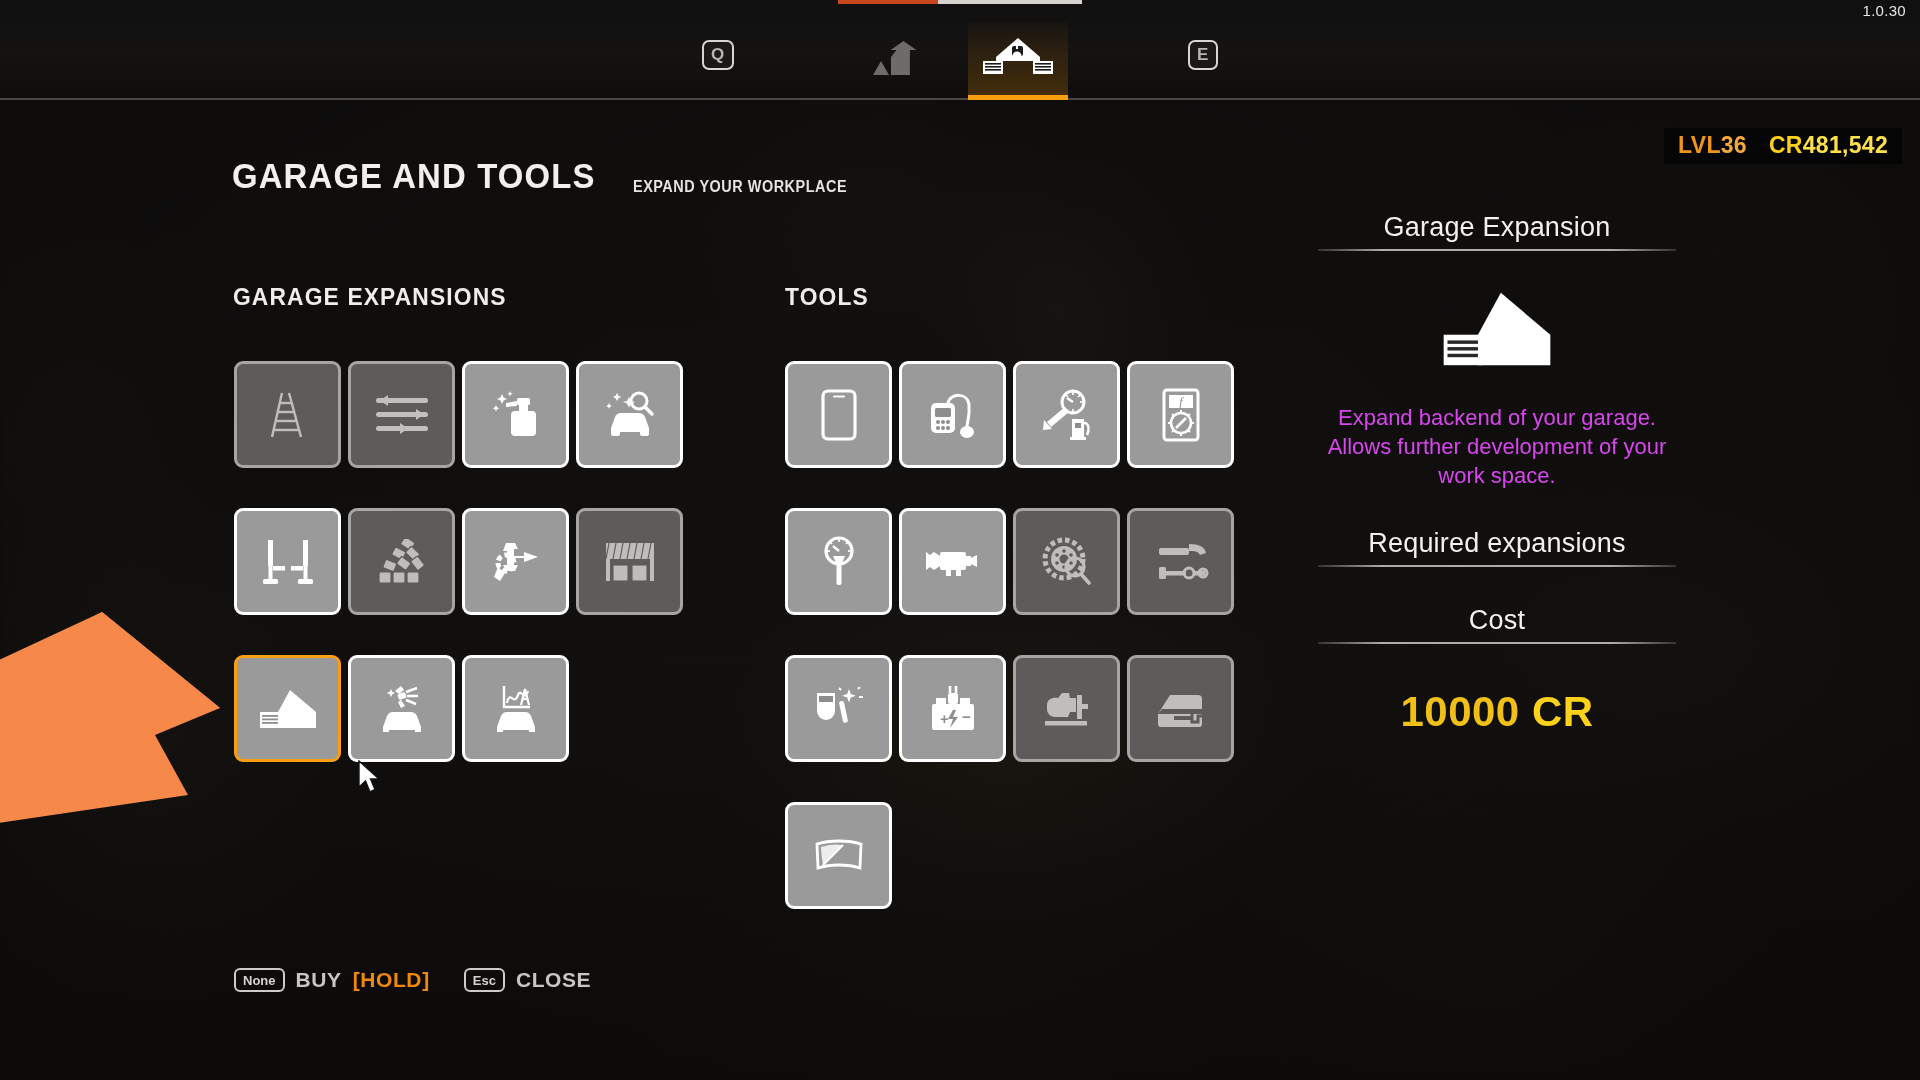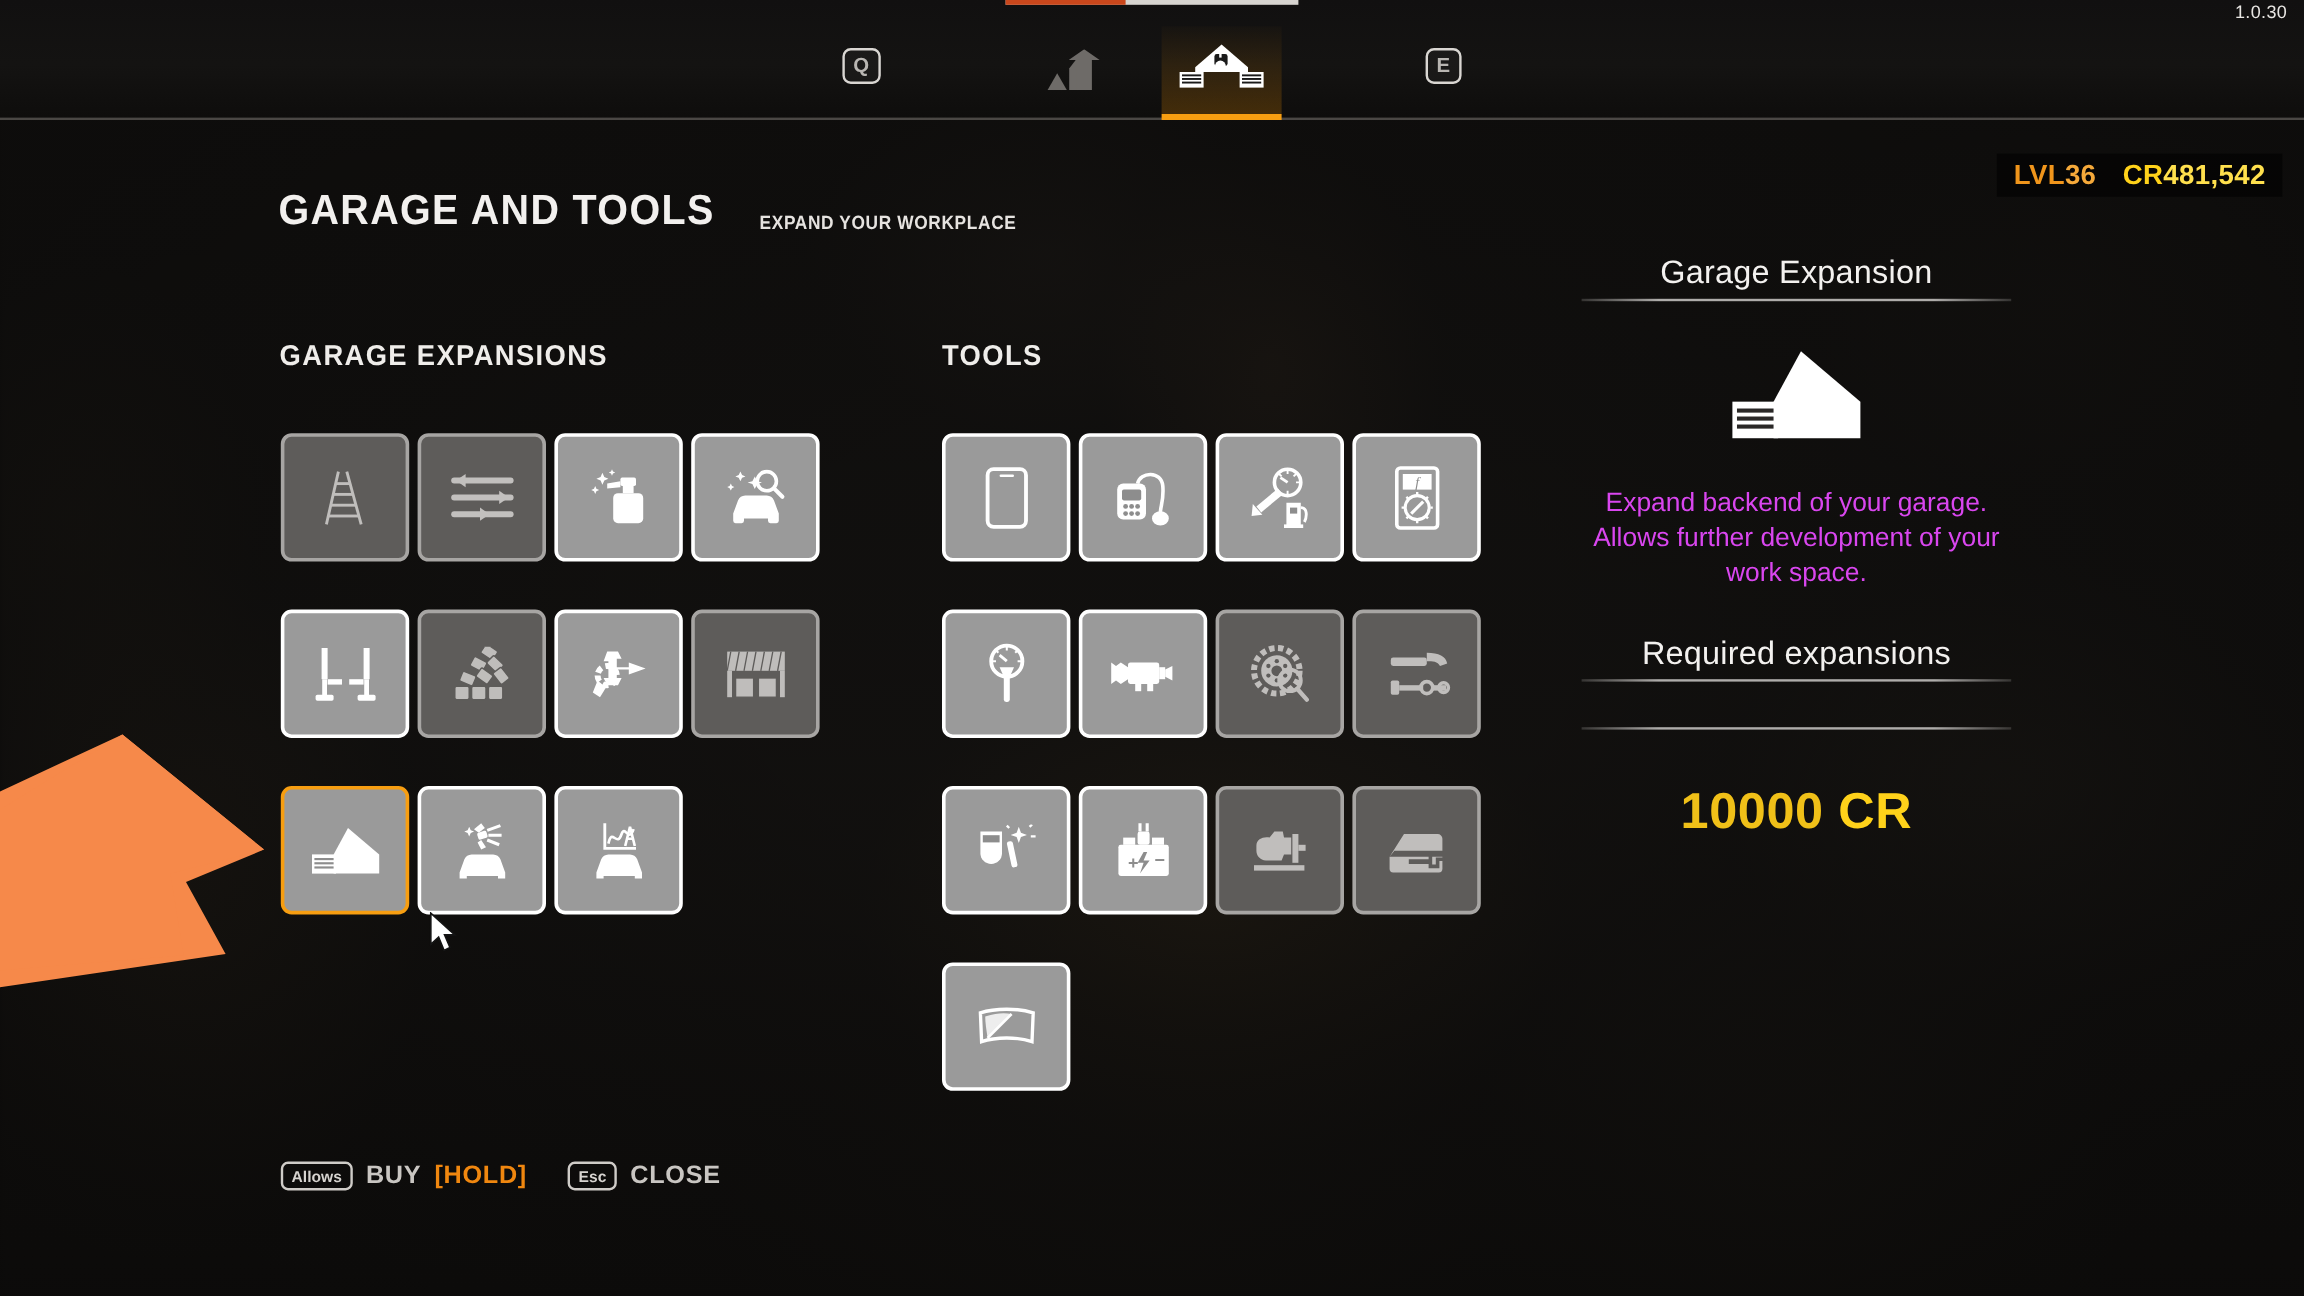--- a/index.html
+++ b/index.html
@@ -627,31 +627,32 @@
     </div>
 
     <div class="panel-desc">Expand backend of your garage. Allows further development of your work space.</div>
 
     <div class="sec">
       <h2>Required expansions</h2>
       <div class="rule"></div>
     </div>
 
     <div class="sec">
+      <h2>Cost</h2>
       <div class="rule"></div>
       <div class="cost">
         <span>10000</span>
         <span class="cr">CR</span>
       </div>
     </div>
   </div>
 
   <div class="binds">
     <div class="bind">
-      <span class="cap">Allows</span>
+      <span class="cap">None</span>
       <span class="lbl">BUY</span>
       <span class="hold">[HOLD]</span>
     </div>
     <div class="bind">
       <span class="cap">Esc</span>
       <span class="lbl">CLOSE</span>
     </div>
   </div>
 
   <div class="arrow">

